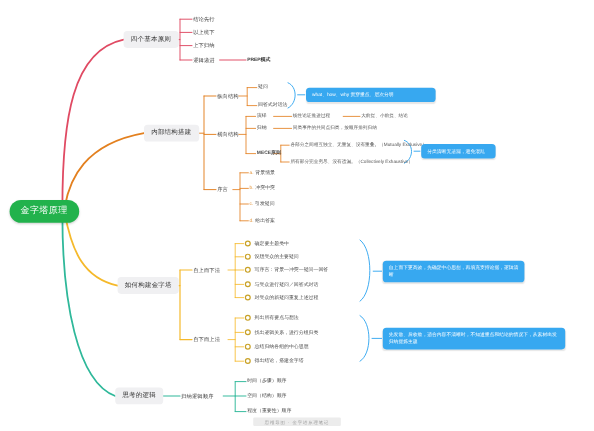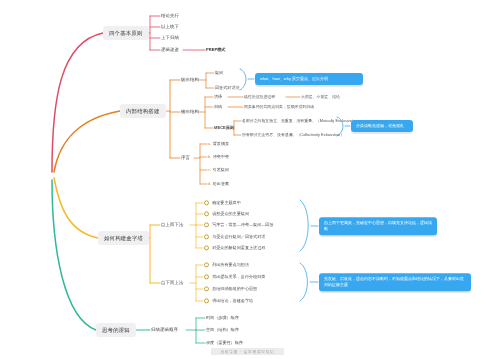--- a/index.html
+++ b/index.html
@@ -192,20 +192,23 @@
 
       <path d="M 133 330 L 150 330" stroke="#2fb89a" stroke-width="1"></path>
       <path d="M 186 330 L 196 330" stroke="#2fb89a" stroke-width=".8"></path>
       <path d="M 196 318 L 196 343" stroke="#2fb89a" stroke-width=".8"></path>
       <path d="M 196 318 L 205 318" stroke="#2fb89a" stroke-width=".8"></path>
       <path d="M 196 330 L 205 330" stroke="#2fb89a" stroke-width=".8"></path>
       <path d="M 196 343 L 205 343" stroke="#2fb89a" stroke-width=".8"></path>
     </g>
   </svg>
 
+  <div class="node root" style="left:8px;top:176px;">
+    <span>金字塔原理</span>
+  </div>
 
   <div class="node lvl1" style="left:103px;top:33px;">
     <span>四个基本原则</span>
   </div>
   <div class="node lvl2" style="left:161px;top:16px;">
     <span>结论先行</span>
   </div>
   <div class="node lvl2" style="left:161px;top:27px;">
     <span>以上统下</span>
   </div>

